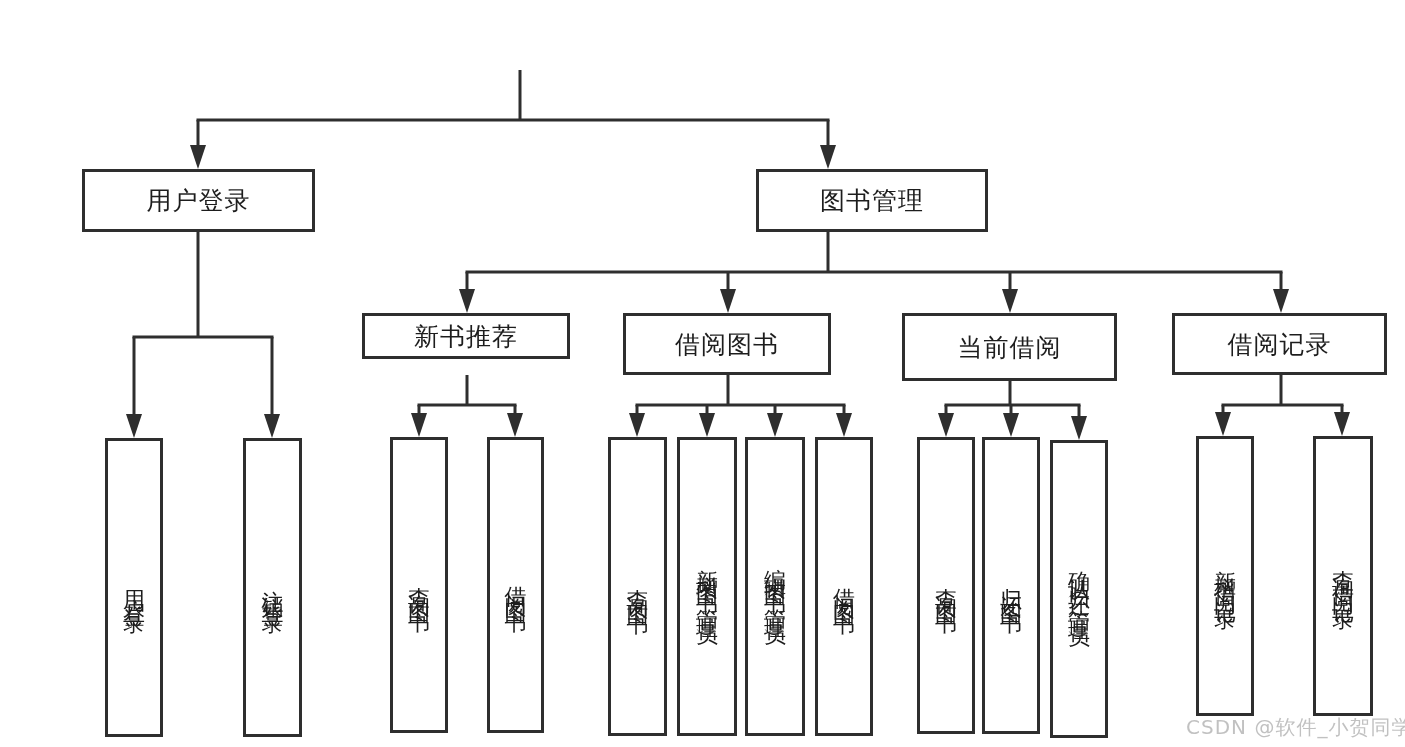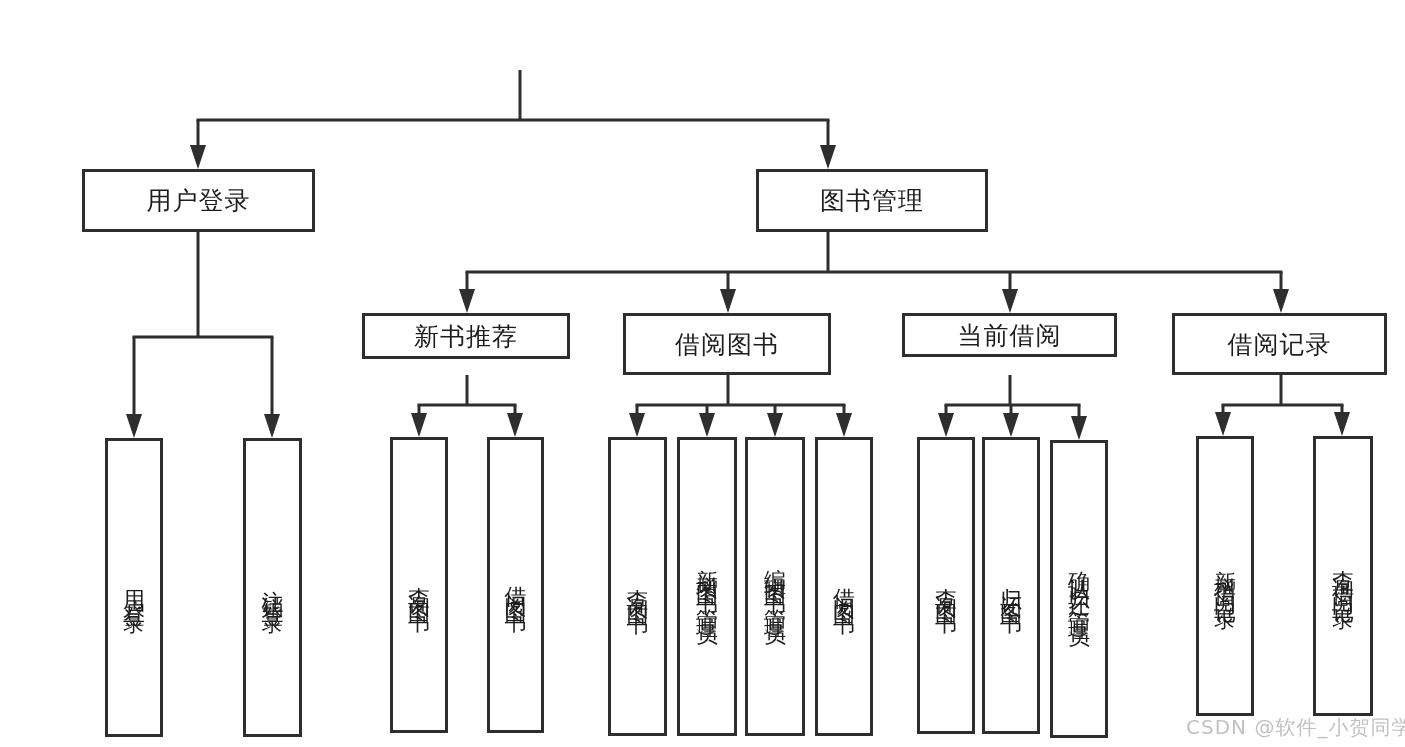--- a/index.html
+++ b/index.html
@@ -141,21 +141,21 @@
   <div class="node node-h" style="left:756px;top:169px;width:232px;height:63px">
     <span>图书管理</span>
   </div>
 
   <div class="node node-h" style="left:362px;top:313px;width:208px;height:46px">
     <span>新书推荐</span>
   </div>
   <div class="node node-h" style="left:623px;top:313px;width:208px;height:62px">
     <span>借阅图书</span>
   </div>
-  <div class="node node-h" style="left:902px;top:313px;width:215px;height:44px">
+  <div class="node node-h" style="left:902px;top:313px;width:215px;height:68px">
     <span>当前借阅</span>
   </div>
   <div class="node node-h" style="left:1172px;top:313px;width:215px;height:62px">
     <span>借阅记录</span>
   </div>
 
   <div class="node node-v" style="left:105px;top:438px;width:58px;height:299px">
     <span>用户登录</span>
   </div>
   <div class="node node-v" style="left:243px;top:438px;width:59px;height:299px">

